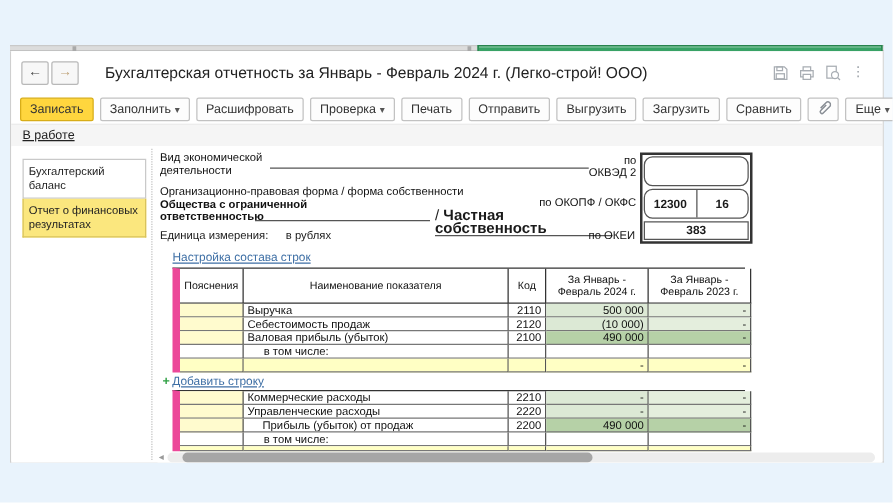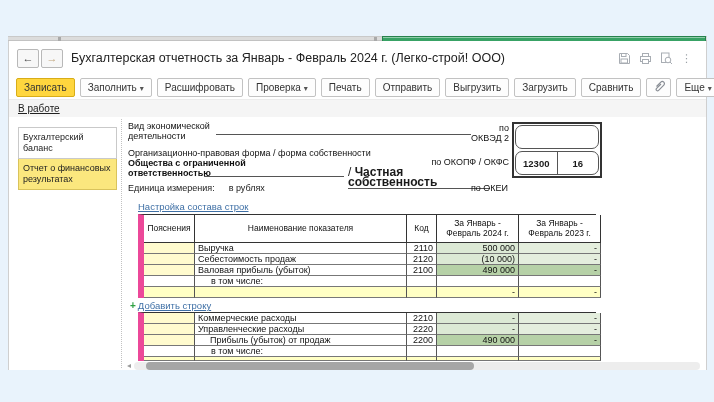--- a/index.html
+++ b/index.html
@@ -20,21 +20,21 @@
                    box-shadow: inset 0 1px 0 rgba(255,255,255,.45); }
   
   .window { position:absolute; left:8px; top:41px; width:699px; height:329px;
             background:#fff; border:1px solid #cfcfcf; border-top:none; }
   
   .titlebar { height:34px; display:flex; align-items:center; padding:0 8px; background:#fff; }
   .navbtn { width:22px; height:19px; border:1px solid #b8b8b8; border-radius:2px;
             background:#f7f7f7; font-size:11px; line-height:17px; text-align:center; }
   .navbtn.back { color:#444; margin-right:2px; }
   .navbtn.fwd  { color:#c0a47a; }
-  .wtitle { margin-left:8px; font-size:12.5px; color:#222; white-space:nowrap; }
+  .wtitle { margin-left:21px; font-size:12.5px; color:#222; white-space:nowrap; }
   .ticons { margin-left:auto; display:flex; align-items:center; gap:8px; padding-right:6px; }
   .ticons svg { display:block; }
   .dots { font-size:11px; color:#9aa0a6; line-height:12px; }
   
   .toolbar { height:24px; display:flex; align-items:center; gap:5px; padding:0 7px; background:#fff; }
   .btn { height:19px; padding:0 7px; background:#fdfdfd; border:1px solid #c2c2c2;
          border-radius:2px; font-size:10px; color:#333; display:flex; align-items:center;
          gap:3px; white-space:nowrap; }
   .btn.primary { background:#ffd63e; border-color:#d8ad18; }
   .btn.clip { width:25px; justify-content:center; }
@@ -211,20 +211,21 @@
         <span>в рублях</span>
       </div>
       <div class="rlab" style="left:300px; top:66px; width:82px;">по ОКЕИ</div>
 
       <div class="codes">
         <div class="codebox h24"></div>
         <div class="codebox h24 dual">
           <div class="half">12300</div>
           <div class="half">16</div>
         </div>
+        <div class="codebox h14">383</div>
       </div>
 
       <a class="flink" style="position:absolute; left:12px; top:84px;">Настройка состава строк</a>
 
       <div class="tbl" style="top:97px;">
         <div class="tr">
           <div class="th">Пояснения</div>
           <div class="th">Наименование показателя</div>
           <div class="th">Код</div>
           <div class="th">За Январь - Февраль 2024 г.</div>

